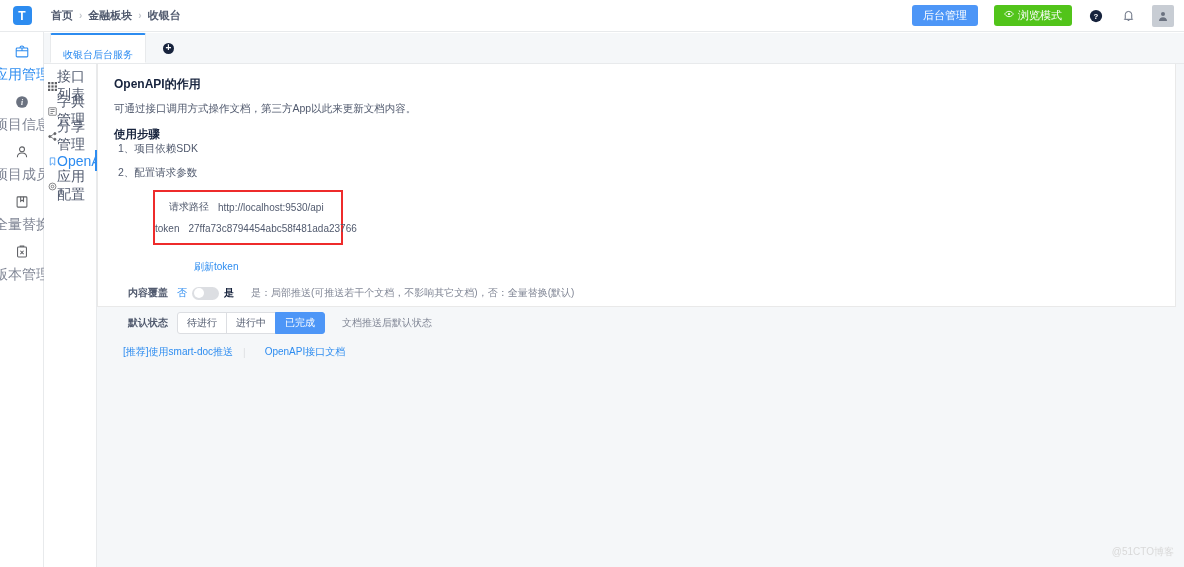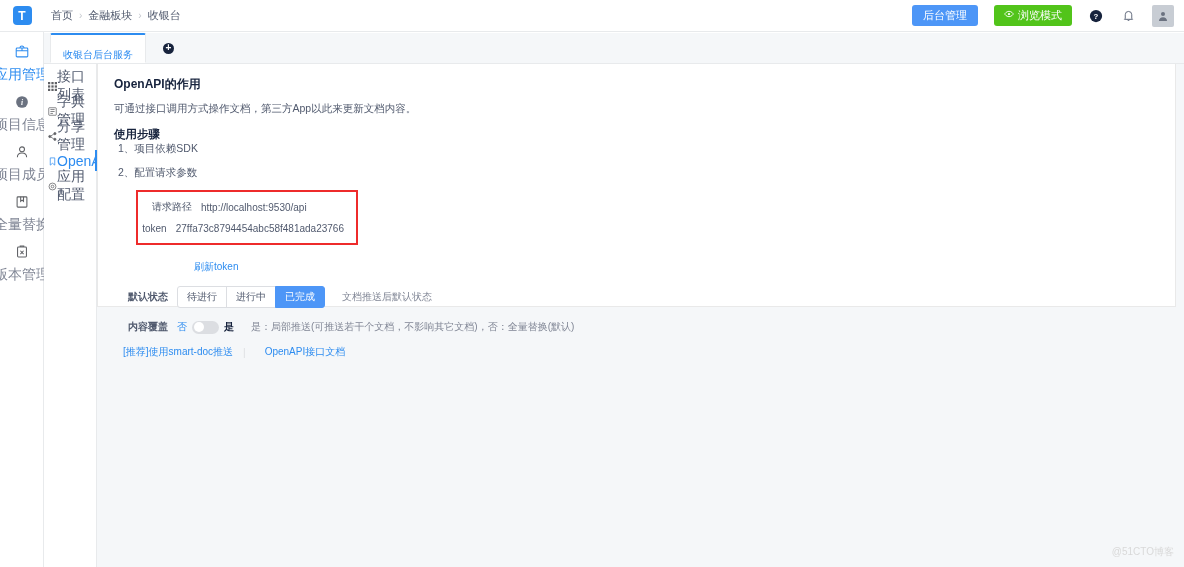--- a/index.html
+++ b/index.html
@@ -19,21 +19,21 @@
     display: flex; align-items: center;
   }
   .logo-cell {
     width: 44px; height: 32px; display: flex; align-items: center; justify-content: center;
   }
   .logo-sq {
     width: 19px; height: 19px; border-radius: 4px; background: #2d8cf0;
     display: flex; align-items: center; justify-content: center;
     color: #fff; font-size: 12px; font-weight: bold; line-height: 1;
   }
-  .breadcrumb { display: flex; align-items: center; font-size: 11px; color: #515a6e; padding-left: 7px; }
+  .breadcrumb { display: flex; align-items: center; font-size: 11px; color: #515a6e; padding-left: 7px; font-weight: bold; }
   .crumb { color: #515a6e; cursor: pointer; }
   .crumb.last { color: #515a6e; }
   .crumb-sep { color: #c5c8ce; margin: 0 6px; font-size: 10px; }
   .topbar-right { margin-left: auto; display: flex; align-items: center; gap: 16px; padding-right: 10px; }
   .btn-admin {
     background: #4d96f7; color: #fff; font-size: 11px; border: none; border-radius: 3px;
     padding: 4px 11px; cursor: pointer; line-height: 1.2;
   }
   .btn-browse {
     background: #52c41a; color: #fff; font-size: 11px; border: none; border-radius: 3px;
@@ -108,22 +108,22 @@
     background: #fff; border: 1px solid #e9e9e9; border-top: none;
   }
   .card-inner { padding: 12px 16px 0 16px; }
   h3.sec-title { font-size: 12px; font-weight: bold; color: #17233d; margin-bottom: 9px; }
   p.sec-desc { font-size: 10.5px; color: #515a6e; margin-bottom: 11px; }
   h3.sec-title2 { font-size: 11.5px; font-weight: bold; color: #17233d; }
   .step { font-size: 10.5px; color: #515a6e; margin-bottom: 10px; padding-left: 4px; }
 
   
   .redbox {
-    position: relative; margin: 4px 0 0 22px; width: 222px; border: 2px solid #ee2b2b;
-    padding: 8px 12px 9px 0;
+    position: relative; margin: 4px 0 0 39px; width: 190px; border: 2px solid #ee2b2b;
+    padding: 8px 0 9px 0;
   }
   .frow { display: flex; align-items: center; font-size: 10px; margin-bottom: 9px; }
   .frow:last-child { margin-bottom: 0; }
   .flabel { width: 63px; text-align: right; color: #515a6e; padding-right: 9px; }
   .fvalue { color: #515a6e; }
   .refresh-link { font-size: 10px; color: #2d8cf0; margin: 15px 0 0 80px; cursor: pointer; display: inline-block; }
 
   .form-row { display: flex; align-items: center; font-size: 10px; margin-top: 12px; }
   .form-label { width: 63px; text-align: right; color: #515a6e; padding-right: 9px; font-weight: bold; }
   .sw-no { color: #2d8cf0; margin-right: 5px; }
@@ -335,39 +335,39 @@
             <span class="fvalue">http://localhost:9530/api</span>
           </div>
           <div class="frow">
             <span class="flabel">token</span>
             <span class="fvalue">27ffa73c8794454abc58f481ada23766</span>
           </div>
         </div>
         <div><span class="refresh-link">刷新token</span></div>
 
         <div class="form-row">
+          <span class="form-label">内容覆盖</span>
+          <span class="sw-no">否</span>
+          <span class="switch">
+            <span class="knob"></span>
+          </span>
+          <span class="sw-yes">是</span>
+          <span class="hint">是：局部推送(可推送若干个文档，不影响其它文档)，否：全量替换(默认)</span>
+        </div>
+
+        <div class="form-row">
           <span class="form-label">默认状态</span>
           <span class="btn-group">
             <button class="seg">待进行</button>
             <button class="seg">进行中</button>
             <button class="seg active">已完成</button>
           </span>
           <span class="hint">文档推送后默认状态</span>
         </div>
 
-        <div class="form-row">
-          <span class="form-label">内容覆盖</span>
-          <span class="sw-no">否</span>
-          <span class="switch">
-            <span class="knob"></span>
-          </span>
-          <span class="sw-yes">是</span>
-          <span class="hint">是：局部推送(可推送若干个文档，不影响其它文档)，否：全量替换(默认)</span>
-        </div>
-
       </div>
 
       <div class="footer-links">
         <span class="flink">[推荐]使用smart-doc推送</span>
         <span class="fsep">|</span>
         <span class="flink">OpenAPI接口文档</span>
       </div>
     </div>
 
     <div class="watermark">@51CTO博客</div>

